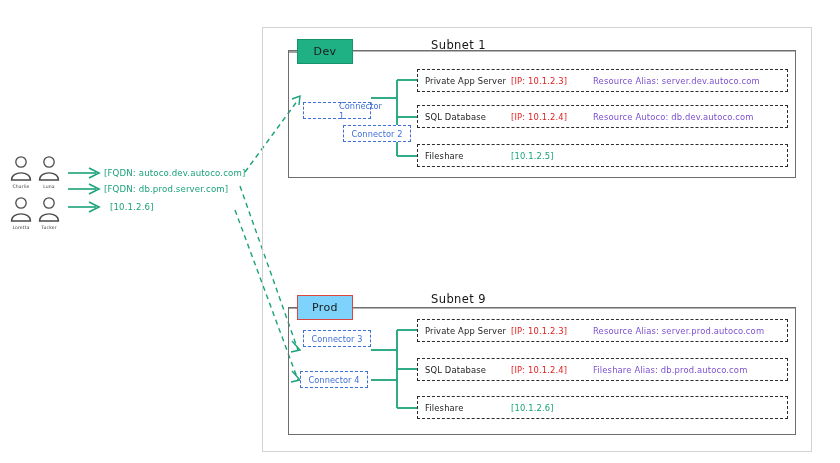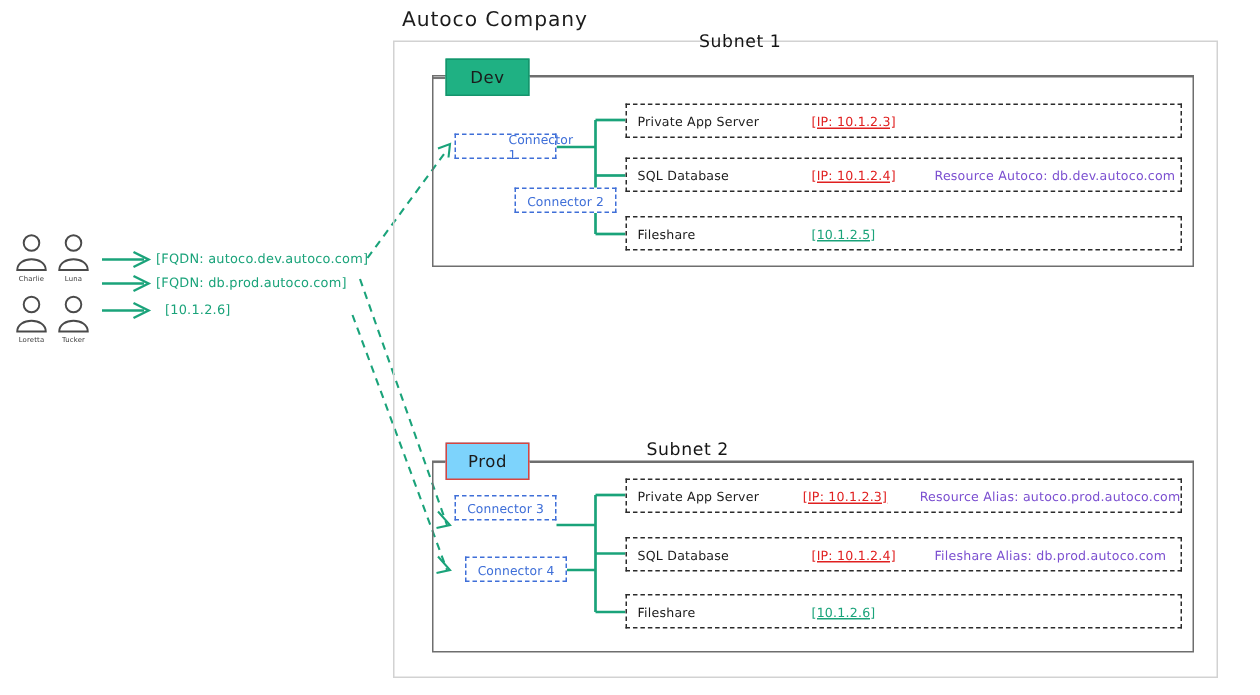--- a/index.html
+++ b/index.html
@@ -32,66 +32,66 @@
   .subnet-box{
     border:1.4px solid #6e6e6e;
     box-sizing:border-box;background:transparent;
   }
   #subnet1-box{left:288px;top:50px;width:508px;height:128px;}
   #subnet2-box{left:288px;top:307px;width:508px;height:128px;}
 
   .subnet-title{
     font-size:11.5px;color:#151515;letter-spacing:.4px;
   }
-  #subnet1-title{left:431px;top:20px;margin-left:35px;}
+  #subnet1-title{left:431px;top:38px;}
   #subnet2-title{left:431px;top:292px;}
 
   
   .env-badge{
     width:56px;height:25px;
     display:flex;align-items:center;justify-content:center;
     font-size:11px;color:#1b1b1b;letter-spacing:.4px;
     box-sizing:border-box;
   }
   #badge-dev{left:297px;top:39px;background:#1fb183;border:1px solid #15946c;}
   #badge-prod{left:297px;top:295px;background:#7dd3fc;border:1px solid #d9453f;}
 
   
   .connector{
     width:68px;height:17px;
     border:1.3px dashed #3f6fd8;
     display:flex;align-items:center;justify-content:center;
     font-size:8.2px;color:#3f6fd8;letter-spacing:.1px;
     box-sizing:border-box;background:#fff;
   }
-  #connector-1{left:303px;top:89px;padding-left:47px;}
+  #connector-1{left:303px;top:102px;padding-left:47px;}
   #connector-2{left:303px;top:125px;margin-left:40px;}
   #connector-3{left:303px;top:330px;}
-  #connector-4{left:310px;top:371px;}
+  #connector-4{left:300px;top:371px;}
 
   
   .resource-row{
     height:23px;
     border:1.3px dashed #2b2b2b;
     box-sizing:border-box;
     display:flex;align-items:center;
     background:#fff;
     left:417px;width:371px;
     padding-left:7px;
   }
   .r-name{font-size:8.4px;color:#1b1b1b;letter-spacing:.15px;white-space:nowrap;}
   .r-ip{font-size:8.4px;color:#e02020;letter-spacing:.15px;white-space:nowrap;}
   .r-alias{font-size:8.4px;color:#7b4fd0;letter-spacing:.15px;white-space:nowrap;}
   .r-ip-teal{font-size:8.4px;color:#1aa37a;letter-spacing:.15px;white-space:nowrap;}
 
   #s1-row1{top:69px;} #s1-row2{top:105px;} #s1-row3{top:144px;}
   #s2-row1{top:319px;} #s2-row2{top:358px;} #s2-row3{top:396px;}
 
-  .col-name{width:116px;}
-  .col-ip{width:82px;text-decoration:underline;}
+  .col-name{width:86px;}
+  .col-ip{width:82px;}
 
   
   .user{width:26px;height:40px;}
   #user-charlie{left:8px;top:155px;}
   #user-luna{left:36px;top:155px;}
   #user-loretta{left:8px;top:196px;}
   #user-tucker{left:36px;top:196px;}
   .user-name{
     position:absolute;top:29px;left:0;width:26px;text-align:center;
     font-size:4.6px;color:#3a3a3a;letter-spacing:.1px;
@@ -162,50 +162,50 @@
     <g stroke="#6e6e6e" stroke-width="1.2" fill="none">
       <line x1="353" y1="51" x2="796" y2="51"></line>
       <line x1="353" y1="308" x2="796" y2="308"></line>
     </g>
   </svg>
 
   <div class="abs" id="company-box"></div>
   <div class="abs subnet-box" id="subnet1-box"></div>
   <div class="abs subnet-box" id="subnet2-box"></div>
 
-  <div class="abs" id="diagram-title">Autoco Company</div>
   <div class="abs subnet-title" id="subnet1-title">Subnet 1</div>
-  <div class="abs subnet-title" id="subnet2-title">Subnet 2</div>
+  <div class="abs subnet-title" id="subnet2-title">Subnet 9</div>
 
   <div class="abs env-badge" id="badge-dev">Dev</div>
   <div class="abs env-badge" id="badge-prod">Prod</div>
 
   <div class="abs connector" id="connector-1">Connector 1</div>
   <div class="abs connector" id="connector-2">Connector 2</div>
   <div class="abs connector" id="connector-3">Connector 3</div>
   <div class="abs connector" id="connector-4">Connector 4</div>
 
   <div class="abs resource-row" id="s1-row1">
     <span class="r-name col-name">Private App Server</span>
     <span class="r-ip col-ip">[IP: 10.1.2.3]</span>
+    <span class="r-alias">Resource Alias: server.dev.autoco.com</span>
   </div>
   <div class="abs resource-row" id="s1-row2">
     <span class="r-name col-name">SQL Database</span>
     <span class="r-ip col-ip">[IP: 10.1.2.4]</span>
     <span class="r-alias">Resource Autoco: db.dev.autoco.com</span>
   </div>
   <div class="abs resource-row" id="s1-row3">
     <span class="r-name col-name">Fileshare</span>
     <span class="r-ip-teal col-ip">[10.1.2.5]</span>
   </div>
 
   <div class="abs resource-row" id="s2-row1">
     <span class="r-name col-name">Private App Server</span>
     <span class="r-ip col-ip">[IP: 10.1.2.3]</span>
-    <span class="r-alias">Resource Alias: autoco.prod.autoco.com</span>
+    <span class="r-alias">Resource Alias: server.prod.autoco.com</span>
   </div>
   <div class="abs resource-row" id="s2-row2">
     <span class="r-name col-name">SQL Database</span>
     <span class="r-ip col-ip">[IP: 10.1.2.4]</span>
     <span class="r-alias">Fileshare Alias: db.prod.autoco.com</span>
   </div>
   <div class="abs resource-row" id="s2-row3">
     <span class="r-name col-name">Fileshare</span>
     <span class="r-ip-teal col-ip">[10.1.2.6]</span>
   </div>
@@ -233,16 +233,16 @@
   </div>
   <div class="abs user" id="user-tucker">
     <svg width="26" height="28" viewBox="0 0 26 28">
       <circle cx="13" cy="7" r="5.2" fill="none" stroke="#4a4a4a" stroke-width="1.3"></circle>
       <path d="M3.5,25 C3.5,15.5 22.5,15.5 22.5,25 Z" fill="none" stroke="#4a4a4a" stroke-width="1.3"></path>
     </svg>
     <span class="user-name">Tucker</span>
   </div>
 
   <div class="abs req-label" id="req-1">[FQDN: autoco.dev.autoco.com]</div>
-  <div class="abs req-label" id="req-2">[FQDN: db.prod.autoco.com]</div>
+  <div class="abs req-label" id="req-2">[FQDN: db.prod.server.com]</div>
   <div class="abs req-label" id="req-3">[10.1.2.6]</div>
 
 </div>
 
 </body></html>

